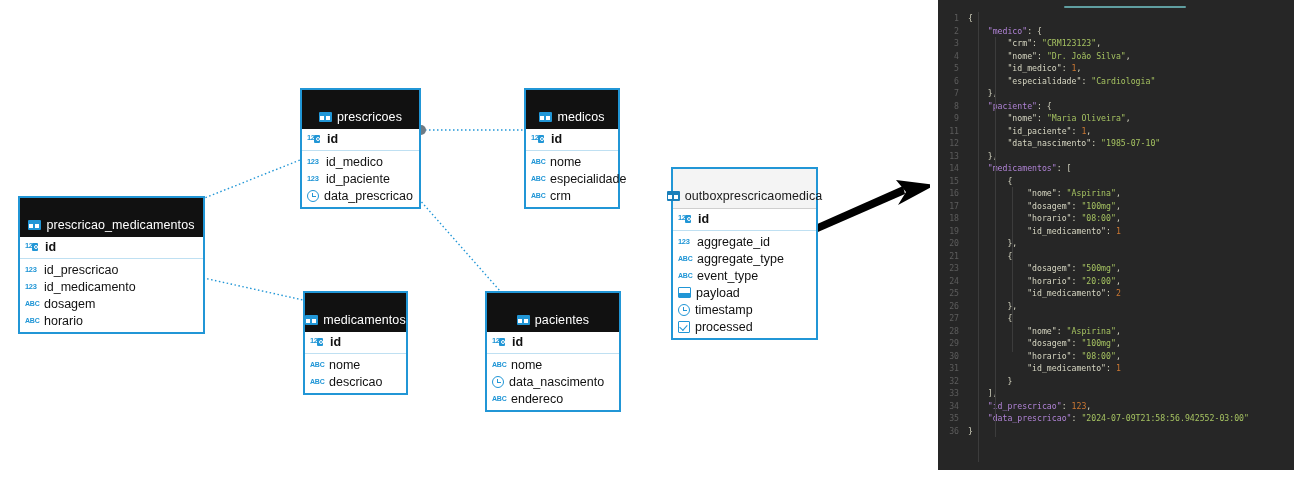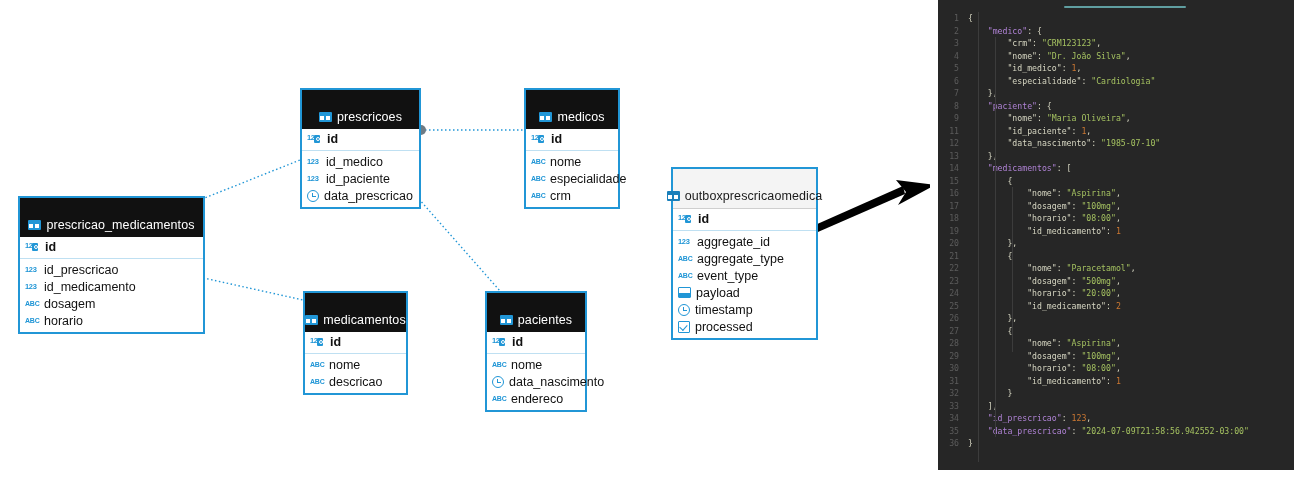--- a/index.html
+++ b/index.html
@@ -316,21 +316,21 @@
         <span class="ic ic-abc">ABC</span>
         <span>nome</span>
       </div>
       <div class="tb-col">
         <span class="ic ic-abc">ABC</span>
         <span>descricao</span>
       </div>
     </div>
   </div>
 
-  <div class="table-box" style="left:485px; top:291px; width:102px;">
+  <div class="table-box" style="left:485px; top:291px; width:136px;">
     <div class="tb-header">
       <span class="ic ic-table"></span>
       <span>pacientes</span>
     </div>
     <div class="tb-pk">
       <span class="ic ic-key">
           <span class="n">123</span>
           <span class="k"></span>
         </span>
       <span>id</span>
@@ -411,21 +411,20 @@
       <div class="code-line"><span class="ln">12</span><span class="lc"><span class="t-key2">        "data_nascimento"</span><span class="t-punct">: </span><span class="t-str">"1985-07-10"</span></span></div>
       <div class="code-line"><span class="ln">13</span><span class="lc"><span class="t-punct">    },</span></span></div>
       <div class="code-line"><span class="ln">14</span><span class="lc"><span class="t-key">    "medicamentos"</span><span class="t-punct">: [</span></span></div>
       <div class="code-line"><span class="ln">15</span><span class="lc"><span class="t-punct">        {</span></span></div>
       <div class="code-line"><span class="ln">16</span><span class="lc"><span class="t-key2">            "nome"</span><span class="t-punct">: </span><span class="t-str">"Aspirina"</span><span class="t-punct">,</span></span></div>
       <div class="code-line"><span class="ln">17</span><span class="lc"><span class="t-key2">            "dosagem"</span><span class="t-punct">: </span><span class="t-str">"100mg"</span><span class="t-punct">,</span></span></div>
       <div class="code-line"><span class="ln">18</span><span class="lc"><span class="t-key2">            "horario"</span><span class="t-punct">: </span><span class="t-str">"08:00"</span><span class="t-punct">,</span></span></div>
       <div class="code-line"><span class="ln">19</span><span class="lc"><span class="t-key2">            "id_medicamento"</span><span class="t-punct">: </span><span class="t-num">1</span></span></div>
       <div class="code-line"><span class="ln">20</span><span class="lc"><span class="t-punct">        },</span></span></div>
       <div class="code-line"><span class="ln">21</span><span class="lc"><span class="t-punct">        {</span></span></div>
-      <div class="code-line"><span class="ln">22</span><span class="lc"><span class="t-key2">            "nome"</span><span class="t-punct">: </span><span class="t-str">"Paracetamol"</span><span class="t-punct">,</span></span></div>
       <div class="code-line"><span class="ln">23</span><span class="lc"><span class="t-key2">            "dosagem"</span><span class="t-punct">: </span><span class="t-str">"500mg"</span><span class="t-punct">,</span></span></div>
       <div class="code-line"><span class="ln">24</span><span class="lc"><span class="t-key2">            "horario"</span><span class="t-punct">: </span><span class="t-str">"20:00"</span><span class="t-punct">,</span></span></div>
       <div class="code-line"><span class="ln">25</span><span class="lc"><span class="t-key2">            "id_medicamento"</span><span class="t-punct">: </span><span class="t-num">2</span></span></div>
       <div class="code-line"><span class="ln">26</span><span class="lc"><span class="t-punct">        },</span></span></div>
       <div class="code-line"><span class="ln">27</span><span class="lc"><span class="t-punct">        {</span></span></div>
       <div class="code-line"><span class="ln">28</span><span class="lc"><span class="t-key2">            "nome"</span><span class="t-punct">: </span><span class="t-str">"Aspirina"</span><span class="t-punct">,</span></span></div>
       <div class="code-line"><span class="ln">29</span><span class="lc"><span class="t-key2">            "dosagem"</span><span class="t-punct">: </span><span class="t-str">"100mg"</span><span class="t-punct">,</span></span></div>
       <div class="code-line"><span class="ln">30</span><span class="lc"><span class="t-key2">            "horario"</span><span class="t-punct">: </span><span class="t-str">"08:00"</span><span class="t-punct">,</span></span></div>
       <div class="code-line"><span class="ln">31</span><span class="lc"><span class="t-key2">            "id_medicamento"</span><span class="t-punct">: </span><span class="t-num">1</span></span></div>
       <div class="code-line"><span class="ln">32</span><span class="lc"><span class="t-punct">        }</span></span></div>

